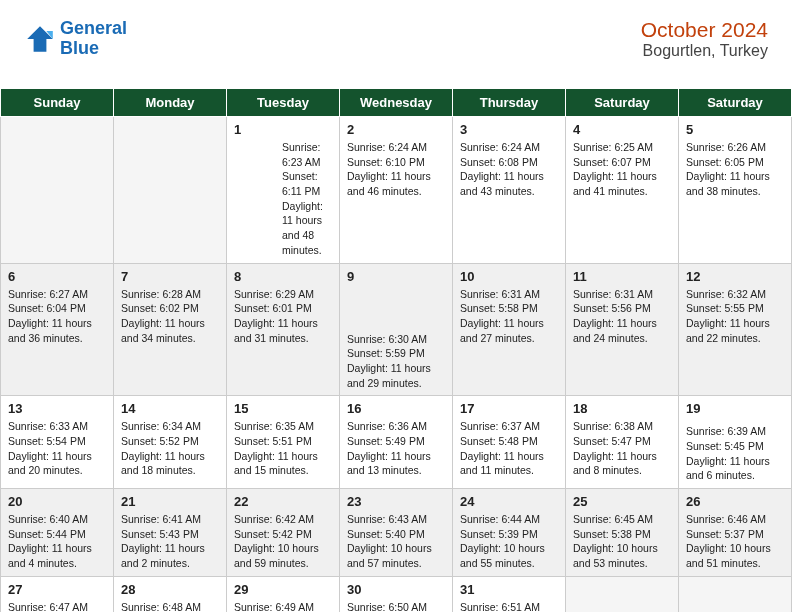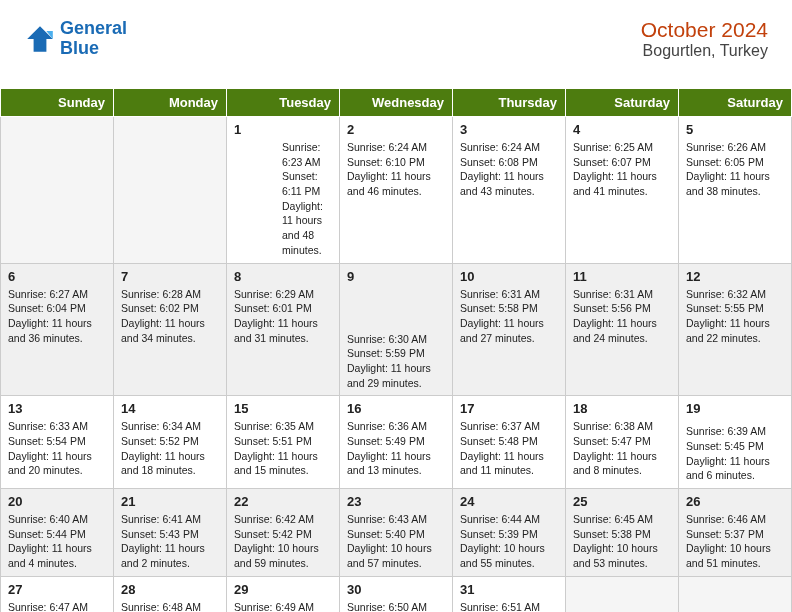--- a/index.html
+++ b/index.html
@@ -43,26 +43,26 @@
     .location {
       font-size: 16px;
       color: #444;
     }
     .calendar {
       width: 100%;
       border-collapse: collapse;
       margin: 0;
     }
     .calendar th {
-      background: #4d7c0f;
+      background: #14532d;
       color: #fff;
       font-size: 13px;
       font-weight: bold;
       padding: 6px 8px;
-      text-align: right;
+      text-align: center;
       border: 1px solid #fff;
     }
     .calendar td {
       border: 1px solid #ccc;
       vertical-align: top;
       padding: 5px 7px;
       font-size: 11px;
       color: #222;
       background: #fff;
       min-height: 80px;

